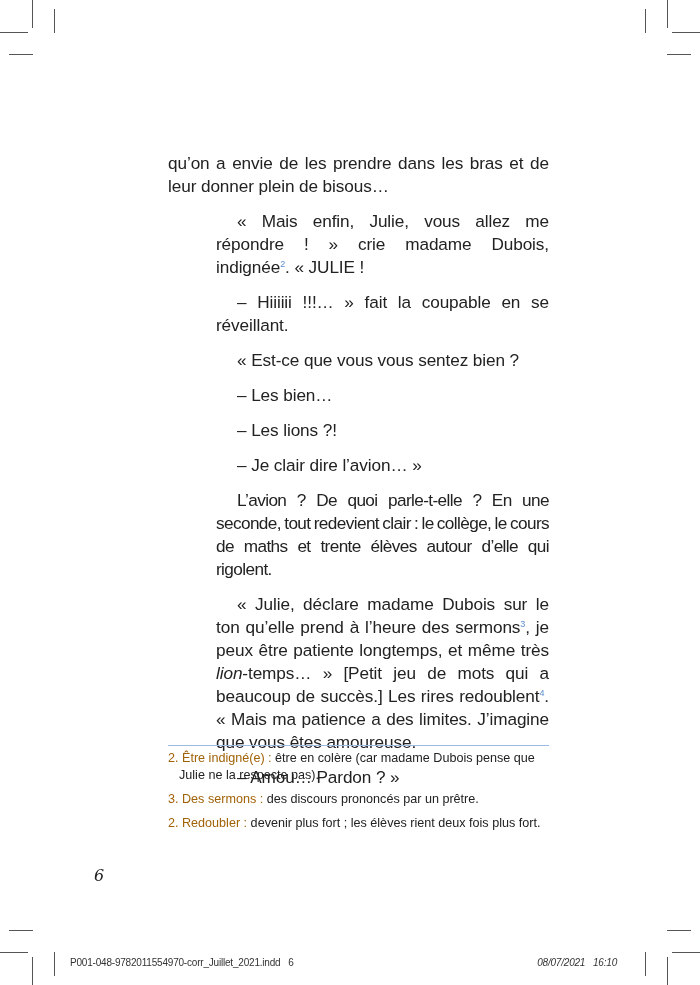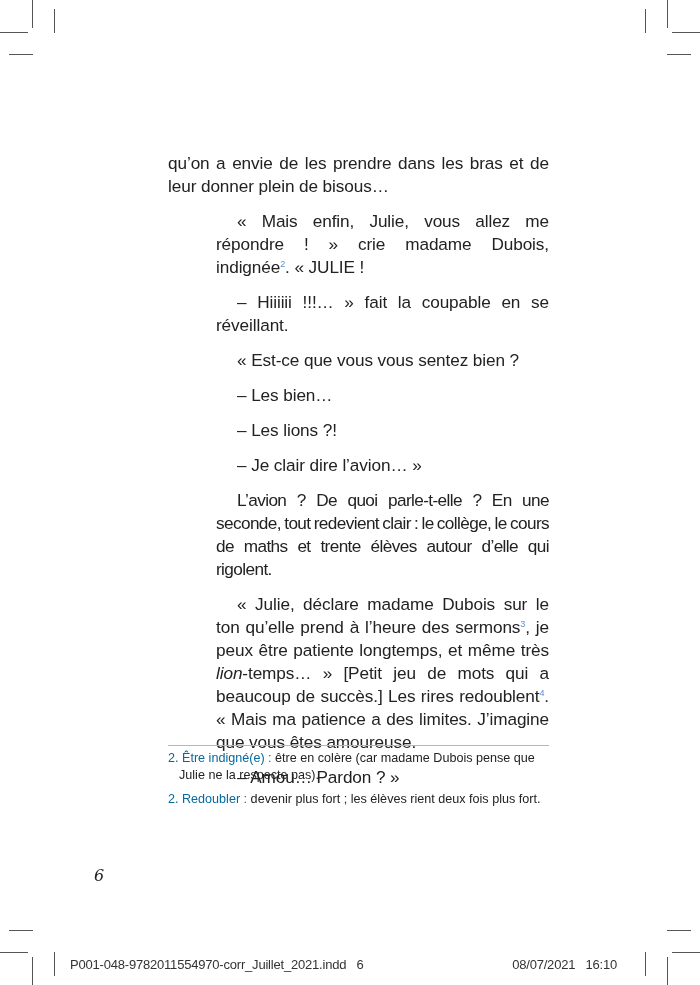--- a/index.html
+++ b/index.html
@@ -12,25 +12,25 @@
     .p { font-size: 17.2px; line-height: 23px; margin: 0 0 12px 0; text-align: justify; color: #222; letter-spacing: -0.1px; }
     .p.indent { text-indent: 21px; margin-left: 48px; }
     .p.noind { text-indent: 0; }
     .p.tight { letter-spacing: -0.6px; word-spacing: -1.5px; }
     sup.fn { color: #5b8fd0; font-size: 9px; vertical-align: 6px; line-height: 0; }
     em { }
 
     .rule { position: absolute; left: 168px; top: 745px; width: 381px; height: 1px; background: #9cbbe0; }
     .footnotes { position: absolute; left: 168px; top: 750px; width: 381px; }
     .fnote { font-size: 12.6px; line-height: 17px; margin: 0 0 7px 0; color: #222; padding-left: 11px; text-indent: -11px; }
-    .fnote .term { color: #0369a1; }
+    .fnote .term { color: #a16207; }
 
     .folio { position: absolute; left: 94px; top: 866px; font-family: "DejaVu Serif", serif; font-style: italic; font-size: 16px; color: #222; }
 
-    .slug { position: absolute; top: 957px; font-size: 13px; color: #333; letter-spacing: -0.2px; }
+    .slug { position: absolute; top: 957px; font-size: 10px; color: #333; letter-spacing: -0.2px; }
     .slug.left { left: 70px; }
     .slug.right { right: 83px; }
   </style>
 </head>
 <body>
 
 <div class="mark v" style="left:32px;top:0;height:28px;"></div>
 <div class="mark h" style="left:0;top:32px;width:28px;"></div>
 <div class="mark v" style="left:54px;top:9px;height:24px;"></div>
 <div class="mark h" style="left:9px;top:54px;width:24px;"></div>
@@ -59,19 +59,20 @@
     <p class="p indent"><span>– Les lions ?!</span></p>
     <p class="p indent"><span>– Je clair dire l’avion… »</span></p>
     <p class="p indent tight"><span>L’avion ? De quoi parle-t-elle ? En une seconde, tout redevient clair : le collège, le cours de maths et trente élèves autour d’elle qui rigolent.</span></p>
     <p class="p indent"><span>« Julie, déclare madame Dubois sur le ton qu’elle prend à l’heure des sermons</span><sup class="fn">3</sup><span>, je peux être patiente longtemps, et même très </span><em>lion</em><span>-temps… » [Petit jeu de mots qui a beaucoup de succès.] Les rires redoublent</span><sup class="fn">4</sup><span>. « Mais ma patience a des limites. J’imagine que vous êtes amoureuse.</span></p>
     <p class="p indent"><span>– Amou… Pardon ? »</span></p>
   </div>
 
 <div class="rule"></div>
 <div class="footnotes" id="fn-col">
     <p class="fnote"><span class="term">2. Être indigné(e) :</span><span> être en colère (car madame Dubois pense que Julie ne la respecte pas).</span></p>
+    <p class="fnote"><span class="term">3. Des sermons :</span><span> des discours prononcés par un prêtre.</span></p>
     <p class="fnote"><span class="term">2. Redoubler :</span><span> devenir plus fort ; les élèves rient deux fois plus fort.</span></p>
   </div>
 
 <div class="folio">6</div>
 
 <div class="slug left" style="white-space:pre;">P001-048-9782011554970-corr_Juillet_2021.indd   6</div>
-<div class="slug right" style="white-space:pre;">08/07/2021   16:10</div>
+<div class="slug right" style="white-space:pre;font-style:italic;">08/07/2021   16:10</div>
 
 </body></html>

